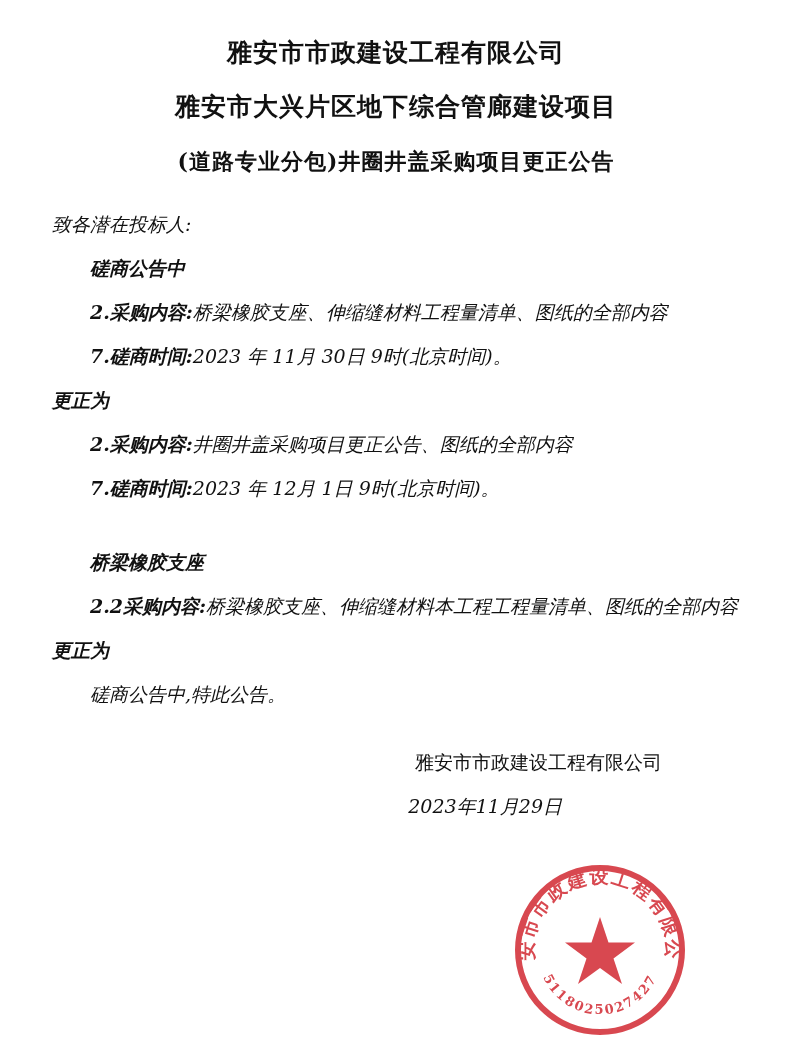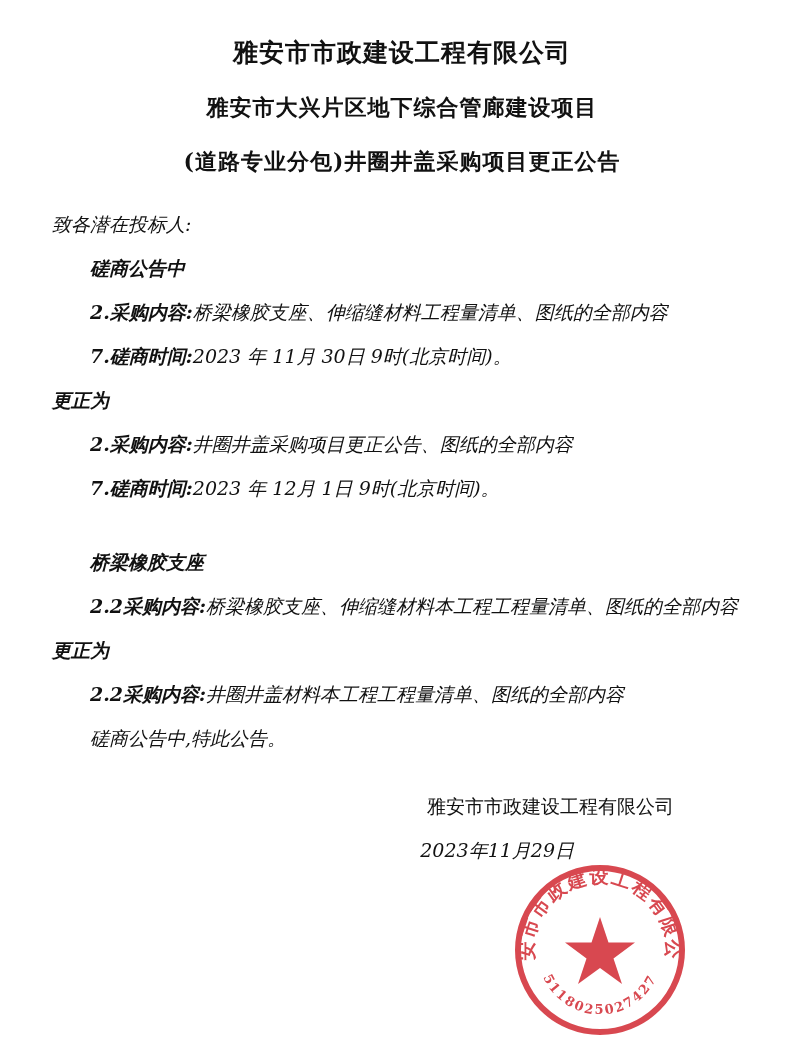--- a/index.html
+++ b/index.html
@@ -13,35 +13,35 @@
     font-family: "DejaVu Serif", "Liberation Serif", serif;
     color: #111111;
     overflow: hidden;
     position: relative;
   }
   .page {
     position: relative;
     width: 800px;
     height: 1058px;
     box-sizing: border-box;
-    padding: 18px 48px 0 52px;
+    padding: 18px 60px 0 52px;
   }
   .title-block {
     text-align: center;
     margin-top: 8px;
   }
   .title-line {
     font-weight: bold;
     font-size: 25px;
     line-height: 54px;
     letter-spacing: 1px;
     white-space: nowrap;
   }
   .title-line.l1 { font-size: 25px; }
-  .title-line.l2 { font-size: 22px; }
+  .title-line.l2 { font-size: 25px; }
   .title-line.l3 { font-size: 22px; }
 
   .body-block {
     margin-top: 14px;
     font-size: 19px;
     line-height: 44px;
   }
   .para {
     margin: 0;
     text-align: justify;
@@ -127,23 +127,20 @@
     <div class="spacer"></div>
 
     <p class="para indent bold">桥梁橡胶支座</p>
 
     <p class="para indent">
       <span class="label">2.2采购内容:</span><span>桥梁橡胶支座、伸缩缝材料本工程工程量清单、图纸的全部内容</span>
     </p>
 
     <p class="para bold">更正为</p>
 
-    <p class="para indent">
-      <span class="label">2.2采购内容:</span><span>井圈井盖材料本工程工程量清单、图纸的全部内容</span>
-    </p>
 
     <p class="para indent">磋商公告中,特此公告。</p>
 
   </div>
 
   <div class="sign-block">
     <div>雅安市市政建设工程有限公司</div>
     <div class="sign-line2">2023年11月29日</div>
   </div>
 

